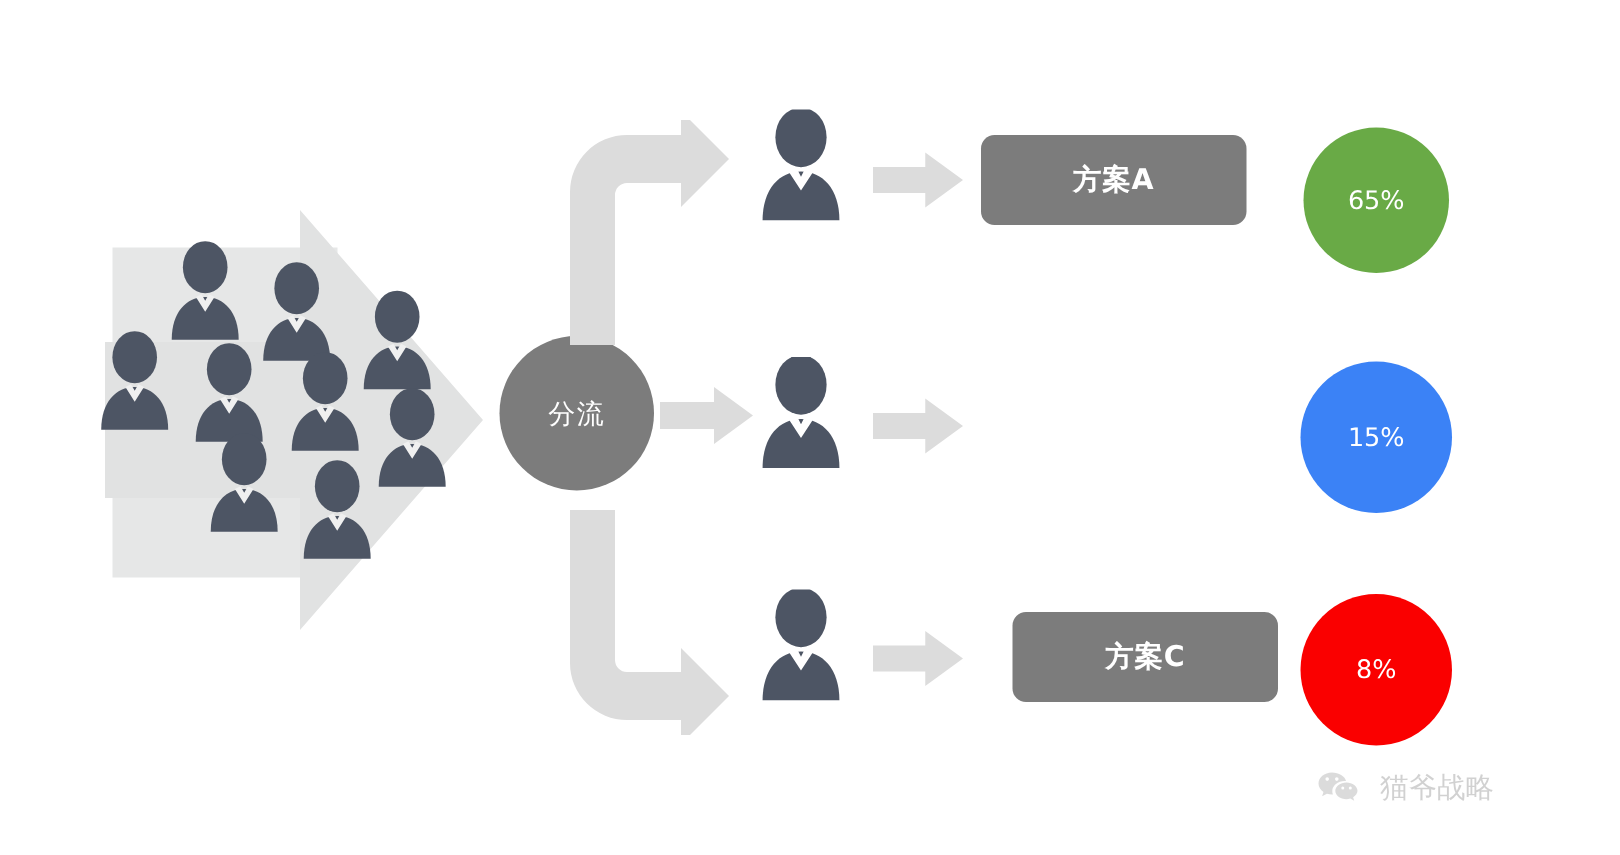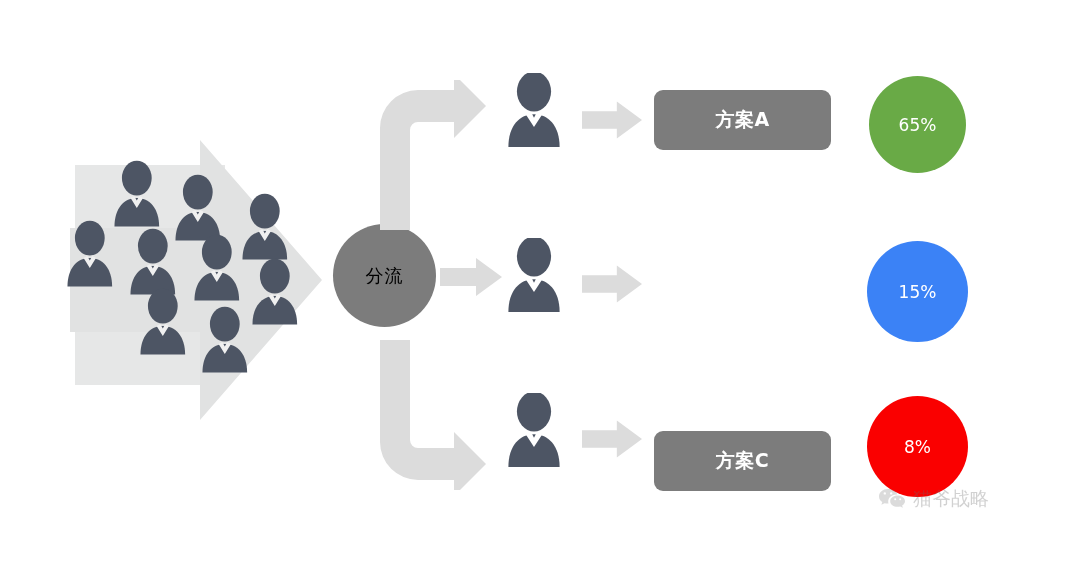--- a/index.html
+++ b/index.html
@@ -16,21 +16,21 @@
   .source-wrap{position:absolute;left:60px;top:130px;width:280px;height:310px;}
   .source-wrap svg{display:block;}
 
   
   .split-circle{
     position:absolute;left:333px;top:224px;width:103px;height:103px;
     border-radius:50%;background:#7c7c7c;
     display:flex;align-items:center;justify-content:center;
   }
   .split-circle span{
-    color:#000000;font-size:18px;letter-spacing:1px;
+    color:#ffffff;font-size:18px;letter-spacing:1px;
     font-family:"DejaVu Sans","Liberation Sans",sans-serif;
   }
 
   
   .conn{position:absolute;}
   .conn svg{display:block;}
 
   
   .person{position:absolute;}
   .person svg{display:block;}
@@ -52,22 +52,22 @@
     position:absolute;border-radius:50%;
     display:flex;align-items:center;justify-content:center;
   }
   .pct span{
     color:#ffffff;font-size:17px;
     font-family:"DejaVu Sans","Liberation Sans",sans-serif;
   }
 
   
   .watermark{
-    position:absolute;left:878px;top:486px;
-    display:flex;align-items:center;gap:7px;
+    position:absolute;left:878px;top:512px;
+    display:flex;align-items:center;gap:14px;
     opacity:.30;
   }
   .watermark .wm-text{
     font-size:19px;color:#6a6a6a;
     font-family:"DejaVu Sans","Liberation Sans",sans-serif;
     white-space:nowrap;
   }
   .watermark svg{display:block;}
 </style>
 </head>
@@ -173,21 +173,21 @@
     </svg>
   </div>
   <div class="conn" style="left:582px;top:101px;">
     <svg width="60" height="38" viewBox="0 0 62 38" xmlns="http://www.w3.org/2000/svg">
       <polygon points="0,10 36,10 36,0 62,19 36,38 36,28 0,28" fill="#dcdcdc"></polygon>
     </svg>
   </div>
   <div class="plan-box" style="left:654px;top:90px;">
     <span>方案A</span>
   </div>
-  <div class="pct" style="left:869px;top:76px;width:97px;height:97px;background:#69aa46;">
+  <div class="pct" style="left:869px;top:85px;width:97px;height:97px;background:#69aa46;">
     <span>65%</span>
   </div>
 
   <div class="person" style="left:503px;top:238px;">
     <svg width="62" height="74" viewBox="0 0 80 104" xmlns="http://www.w3.org/2000/svg">
       <ellipse cx="40" cy="26" rx="24" ry="28" fill="#4d5564"></ellipse>
       <path d="M4 104 C4 74 20 58 40 58 C60 58 76 74 76 104 Z" fill="#4d5564"></path>
       <path d="M29 59 L40 76 L51 59 L44 55 L40 63 L36 55 Z" fill="#ffffff"></path>
     </svg>
   </div>
@@ -205,21 +205,21 @@
       <ellipse cx="40" cy="26" rx="24" ry="28" fill="#4d5564"></ellipse>
       <path d="M4 104 C4 74 20 58 40 58 C60 58 76 74 76 104 Z" fill="#4d5564"></path>
       <path d="M29 59 L40 76 L51 59 L44 55 L40 63 L36 55 Z" fill="#ffffff"></path>
     </svg>
   </div>
   <div class="conn" style="left:582px;top:420px;">
     <svg width="60" height="38" viewBox="0 0 62 38" xmlns="http://www.w3.org/2000/svg">
       <polygon points="0,10 36,10 36,0 62,19 36,38 36,28 0,28" fill="#dcdcdc"></polygon>
     </svg>
   </div>
-  <div class="plan-box" style="left:654px;top:408px;margin-top:23px;">
+  <div class="plan-box" style="left:675px;top:408px;">
     <span>方案C</span>
   </div>
   <div class="pct" style="left:867px;top:396px;width:101px;height:101px;background:#fa0000;">
     <span>8%</span>
   </div>
 
   <div class="watermark">
     <span>
       <svg width="28" height="24" viewBox="0 0 28 24" xmlns="http://www.w3.org/2000/svg">
         <path d="M10 2 C4.8 2 1 5.4 1 9.4 C1 11.7 2.3 13.7 4.3 15 L3.4 17.8 L6.6 16.2

